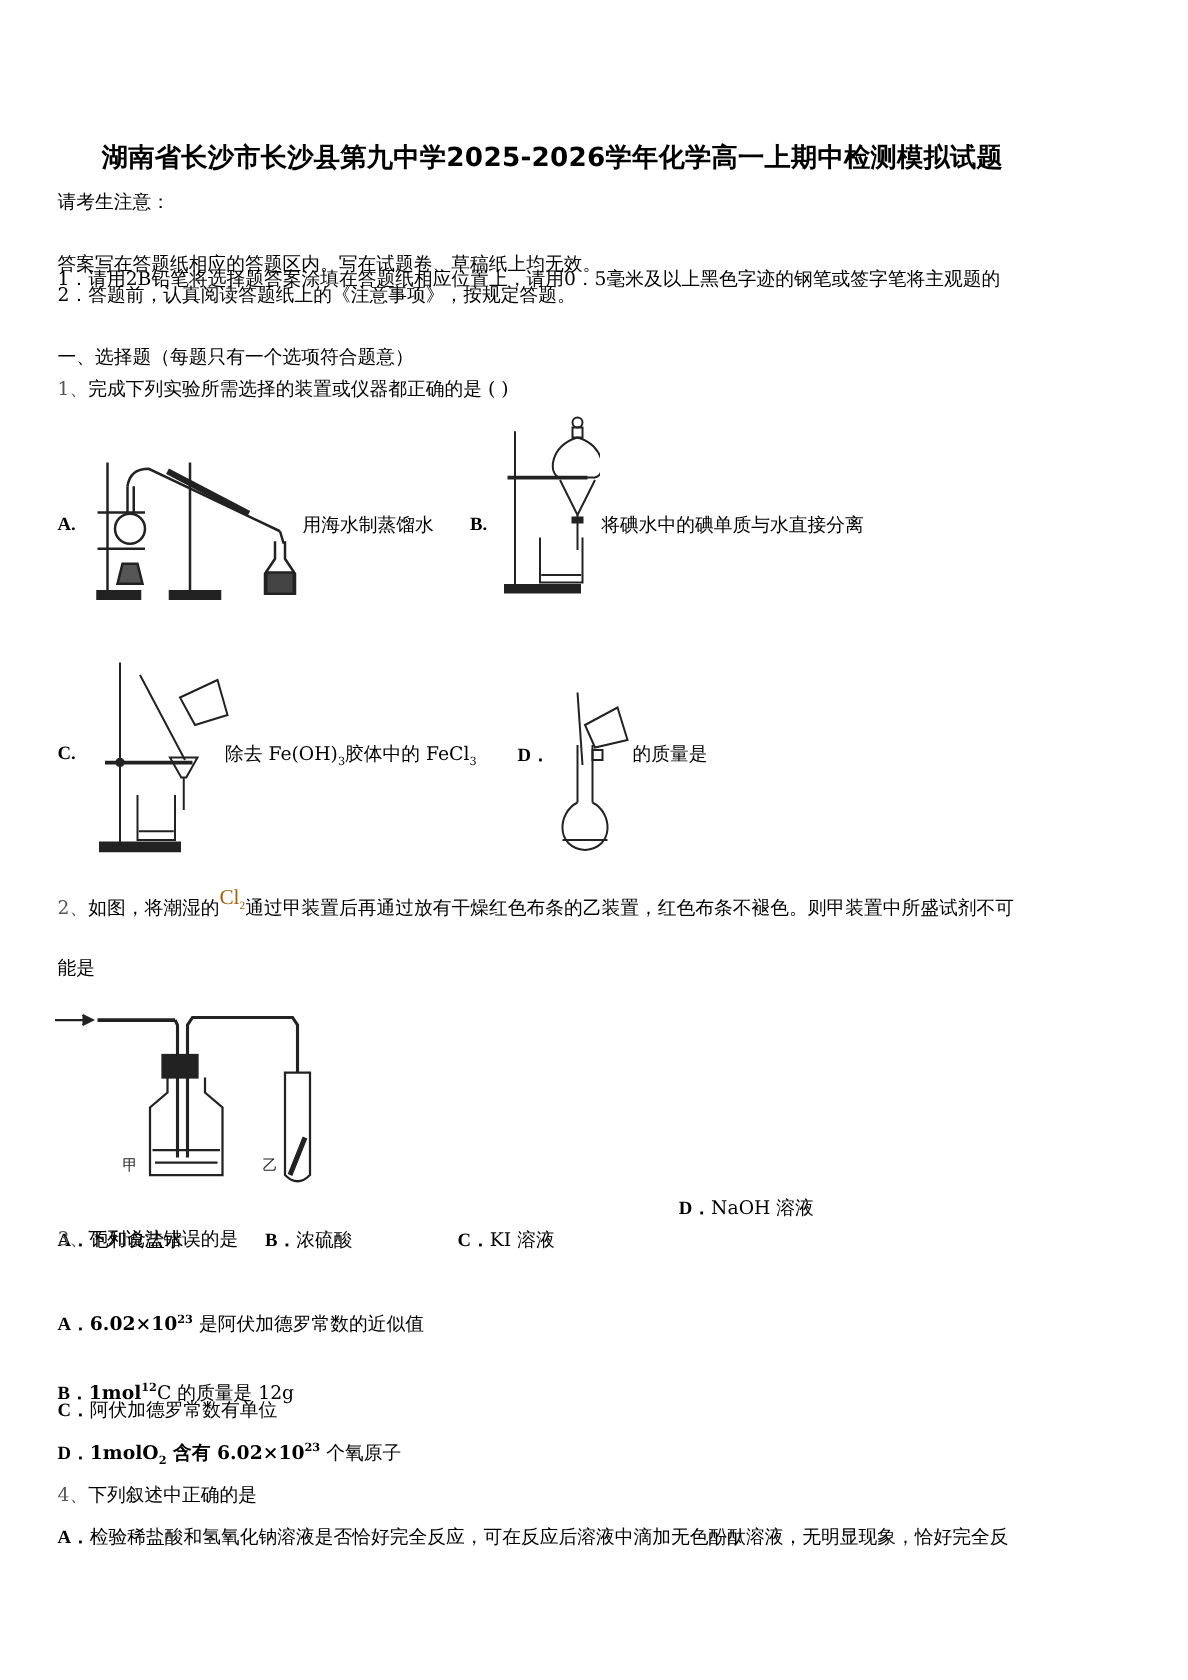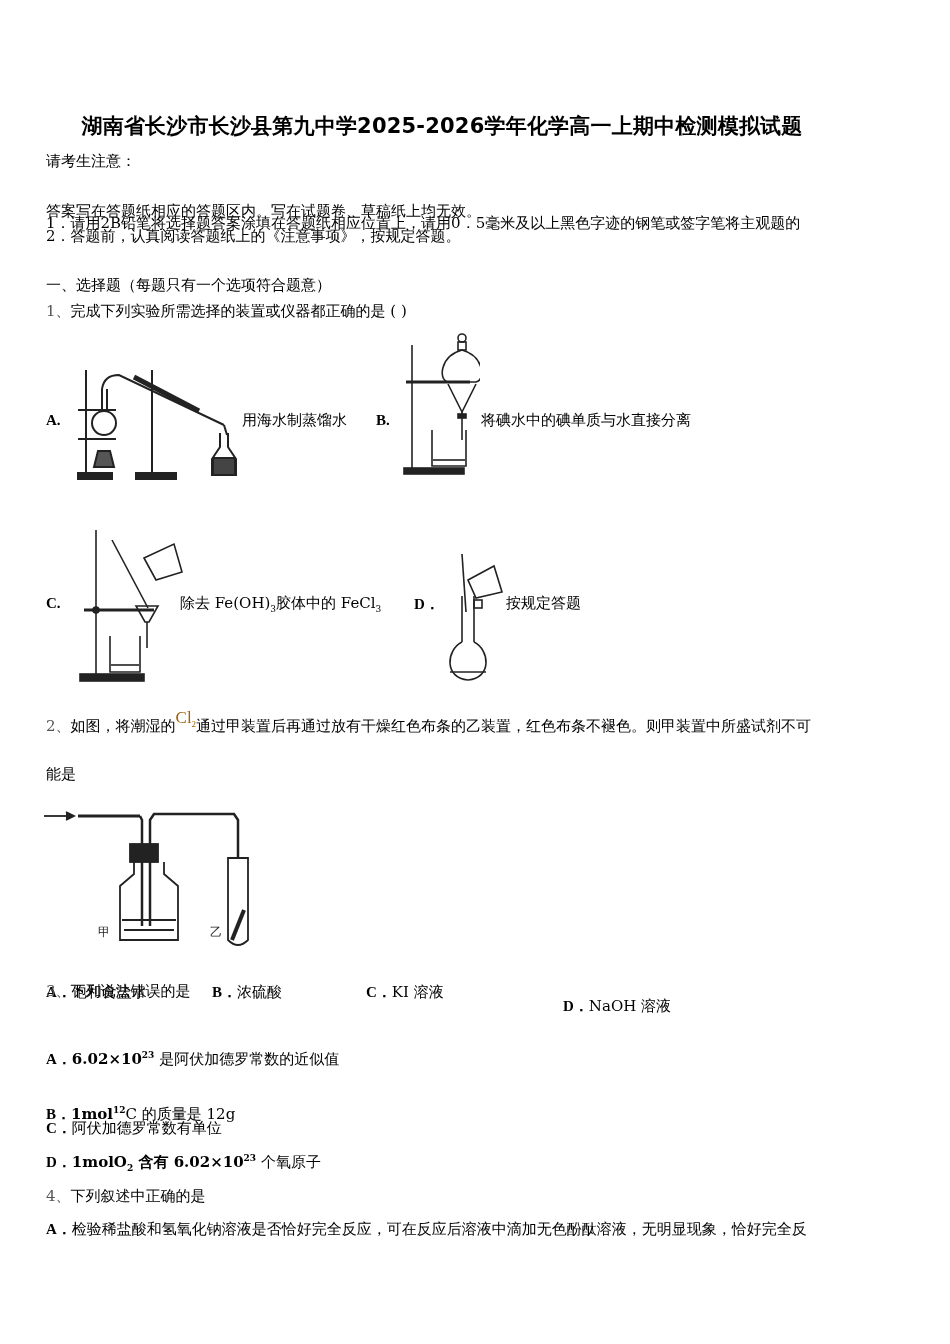--- a/index.html
+++ b/index.html
@@ -99,21 +99,21 @@
   <g stroke="#222" fill="none" stroke-width="1.6">
     <line x1="22" y1="2" x2="26" y2="60"></line>
     <path d="M28 28 L54 14 L62 40 L36 46 Z"></path>
     <line x1="22" y1="44" x2="22" y2="90"></line>
     <line x1="34" y1="44" x2="34" y2="90"></line>
     <rect x="34" y="48" width="8" height="8"></rect>
     <path d="M22 90 C6 98 4 126 28 128 C52 126 50 98 34 90"></path>
     <line x1="10" y1="120" x2="46" y2="120"></line>
   </g>
 </svg>
-<div class="abs opt" style="left:506px; top:594px;">按规定答题</div>
+<div class="abs opt" style="left:506px; top:594px;">的质量是</div>
 
 <div class="abs line" style="top:716px;">
   <span class="qnum">2、</span><span>如图，将潮湿的</span><span class="cl2"><span>Cl</span><sub>2</sub></span><span>通过甲装置后再通过放有干燥红色布条的乙装置，红色布条不褪色。则甲装置中所盛试剂不可</span>
 </div>
 <div class="abs line" style="top:765px;">能是</div>
 
 <svg style="left:44px; top:800px;" width="250" height="150" viewBox="0 0 250 150">
   <g stroke="#222" fill="none" stroke-width="1.8">
     <line x1="0" y1="16" x2="26" y2="16"></line>
     <path d="M22 12 L30 16 L22 20" fill="#222"></path>
@@ -127,21 +127,21 @@
     <path d="M184 58 L184 140 Q194 150 204 140 L204 58 Z"></path>
     <line x1="188" y1="140" x2="200" y2="110" stroke-width="4"></line>
   </g>
   <text x="54" y="136" font-size="12" fill="#222">甲</text>
   <text x="166" y="136" font-size="12" fill="#222">乙</text>
 </svg>
 
 <div class="abs opt" style="left:46px; top:983px;"><span class="lbl">A．</span><span>饱和食盐水</span></div>
 <div class="abs opt" style="left:212px; top:983px;"><span class="lbl">B．</span><span>浓硫酸</span></div>
 <div class="abs opt" style="left:366px; top:983px;"><span class="lbl">C．</span><span>KI 溶液</span></div>
-<div class="abs opt" style="left:543px; top:997px;margin-left:20px;"><span class="lbl">D．</span><span>NaOH 溶液</span></div>
+<div class="abs opt" style="left:543px; top:957px;"><span class="lbl">D．</span><span>NaOH 溶液</span></div>
 
 <div class="abs line" style="top:982px;">
   <span class="qnum">3、</span><span>下列说法错误的是</span>
 </div>
 <div class="abs opt" style="left:46px; top:1050px;"><span class="lbl">A．</span><span class="bold">6.02×10</span><sup class="bold">23</sup><span> 是阿伏加德罗常数的近似值</span></div>
 <div class="abs opt" style="left:46px; top:1105px;"><span class="lbl">B．</span><span class="bold">1mol</span><sup class="bold">12</sup><span>C 的质量是 12g</span></div>
 <div class="abs opt" style="left:46px; top:1119px;"><span class="lbl">C．</span><span>阿伏加德罗常数有单位</span></div>
 <div class="abs opt" style="left:46px; top:1153px;"><span class="lbl">D．</span><span class="bold">1molO</span><sub class="bold">2</sub><span class="bold"> 含有 6.02×10</span><sup class="bold">23</sup><span> 个氧原子</span></div>
 
 <div class="abs line" style="top:1187px;">

